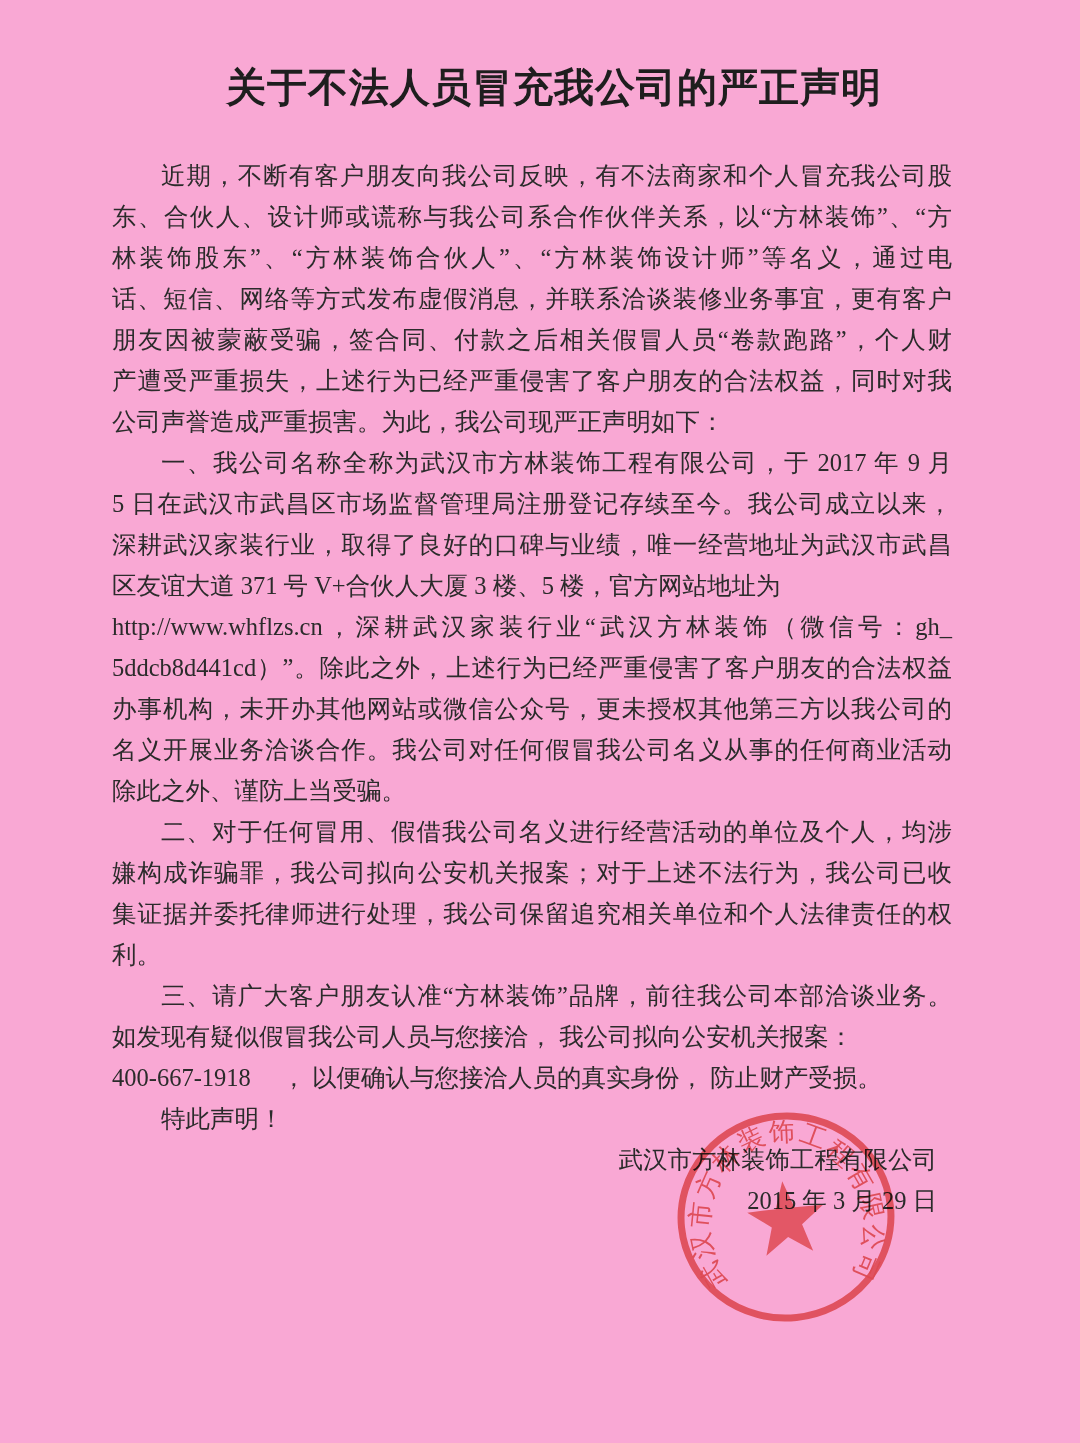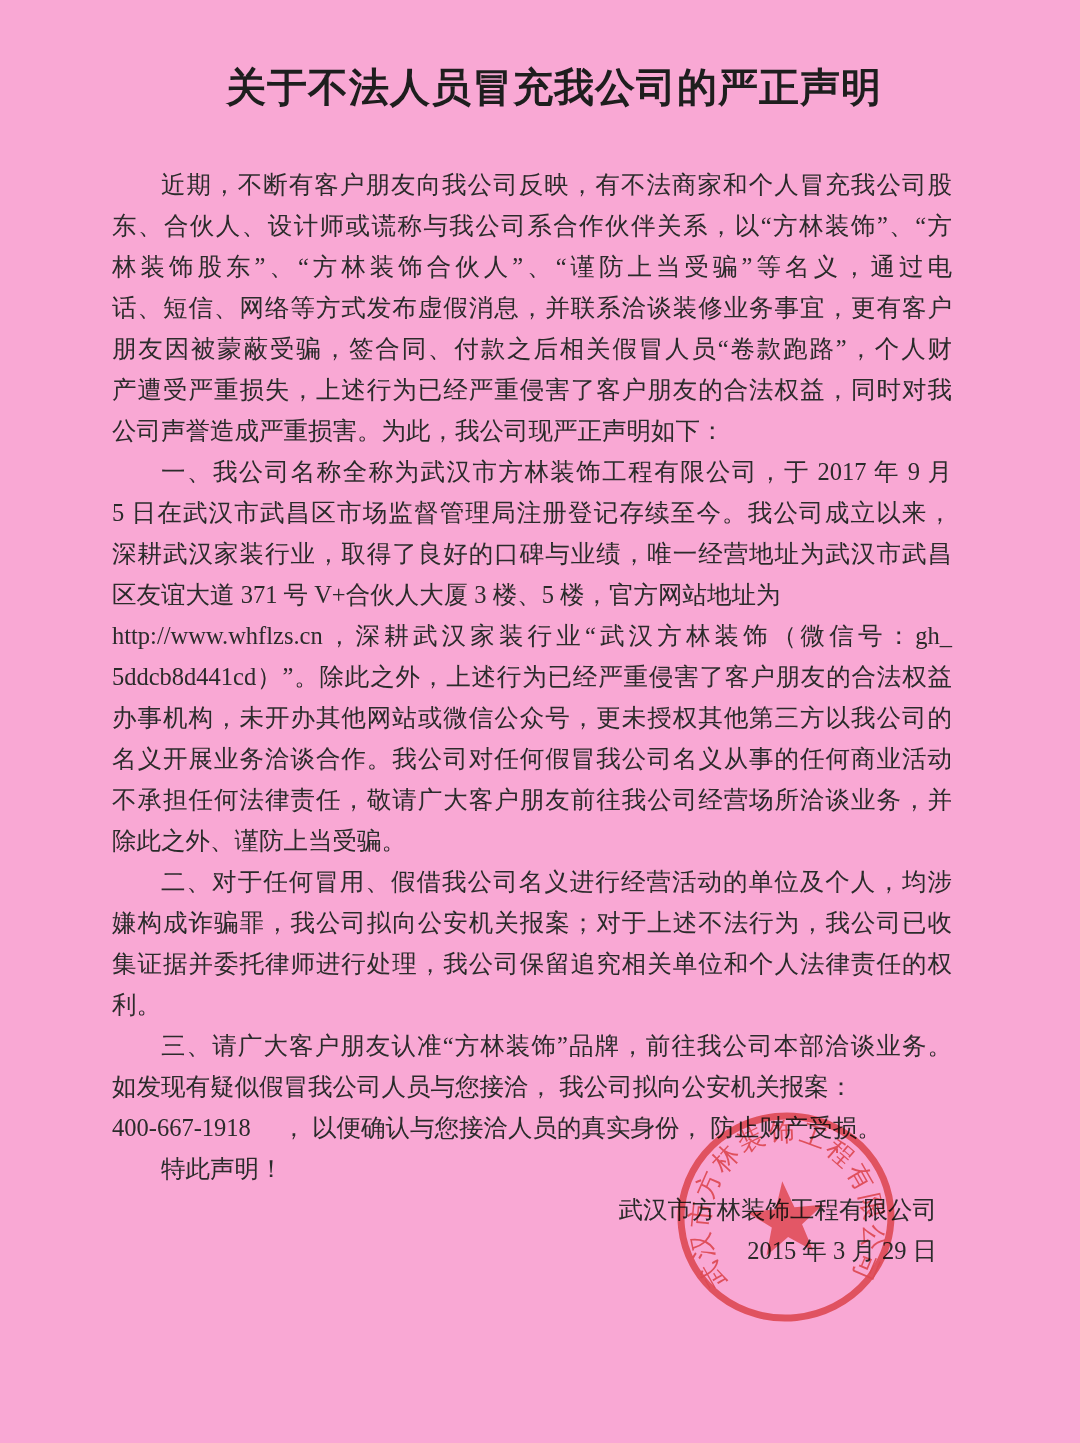--- a/index.html
+++ b/index.html
@@ -24,21 +24,21 @@
     text-align: center;
     transform: translateX(14px);
     font-size: 40px;
     font-weight: 700;
     letter-spacing: 1px;
     color: #1e1e1e;
     white-space: nowrap;
   }
   .content {
     position: absolute;
-    top: 164px;
+    top: 155px;
     left: 112px;
     width: 840px;
     z-index: 1;
   }
   .para { margin: 0; padding: 0; }
   .line {
     height: 41px;
     line-height: 41px;
     font-size: 24.5px;
     white-space: nowrap;
@@ -75,36 +75,35 @@
 
 <div class="page">
 
   <div class="doc-title">关于不法人员冒充我公司的严正声明</div>
 
   <div class="content">
 
     <div class="para">
         <div class="line just indent">近期，不断有客户朋友向我公司反映，有不法商家和个人冒充我公司股</div>
         <div class="line just">东、合伙人、设计师或谎称与我公司系合作伙伴关系，以“方林装饰”、“方</div>
-        <div class="line just">林装饰股东”、“方林装饰合伙人”、“谨防上当受骗”等名义，通过电</div>
+        <div class="line just">林装饰股东”、“方林装饰合伙人”、“方林装饰设计师”等名义，通过电</div>
         <div class="line just">话、短信、网络等方式发布虚假消息，并联系洽谈装修业务事宜，更有客户</div>
         <div class="line just">朋友因被蒙蔽受骗，签合同、付款之后相关假冒人员“卷款跑路”，个人财</div>
         <div class="line just">产遭受严重损失，上述行为已经严重侵害了客户朋友的合法权益，同时对我</div>
         <div class="line">公司声誉造成严重损害。为此，我公司现严正声明如下：</div>
       </div>
       <div class="para">
         <div class="line just indent">一、我公司名称全称为武汉市方林装饰工程有限公司，于 2017 年 9 月</div>
         <div class="line just">5 日在武汉市武昌区市场监督管理局注册登记存续至今。我公司成立以来，</div>
         <div class="line just">深耕武汉家装行业，取得了良好的口碑与业绩，唯一经营地址为武汉市武昌</div>
         <div class="line">区友谊大道 371 号 V+合伙人大厦 3 楼、5 楼，官方网站地址为</div>
         <div class="line just">http://www.whflzs.cn，深耕武汉家装行业“武汉方林装饰（微信号：gh_</div>
         <div class="line just">5ddcb8d441cd）”。除此之外，上述行为已经严重侵害了客户朋友的合法权益</div>
         <div class="line just">办事机构，未开办其他网站或微信公众号，更未授权其他第三方以我公司的</div>
         <div class="line just">名义开展业务洽谈合作。我公司对任何假冒我公司名义从事的任何商业活动</div>
-        <div class="line just">不承担任何法律责任，敬请广大客户朋友前往我公司经营场所洽谈业务，并</div>
         <div class="line">除此之外、谨防上当受骗。</div>
       </div>
       <div class="para">
         <div class="line just indent">二、对于任何冒用、假借我公司名义进行经营活动的单位及个人，均涉</div>
         <div class="line just">嫌构成诈骗罪，我公司拟向公安机关报案；对于上述不法行为，我公司已收</div>
         <div class="line just">集证据并委托律师进行处理，我公司保留追究相关单位和个人法律责任的权</div>
         <div class="line">利。</div>
       </div>
       <div class="para">
         <div class="line just indent">三、请广大客户朋友认准“方林装饰”品牌，前往我公司本部洽谈业务。</div>

